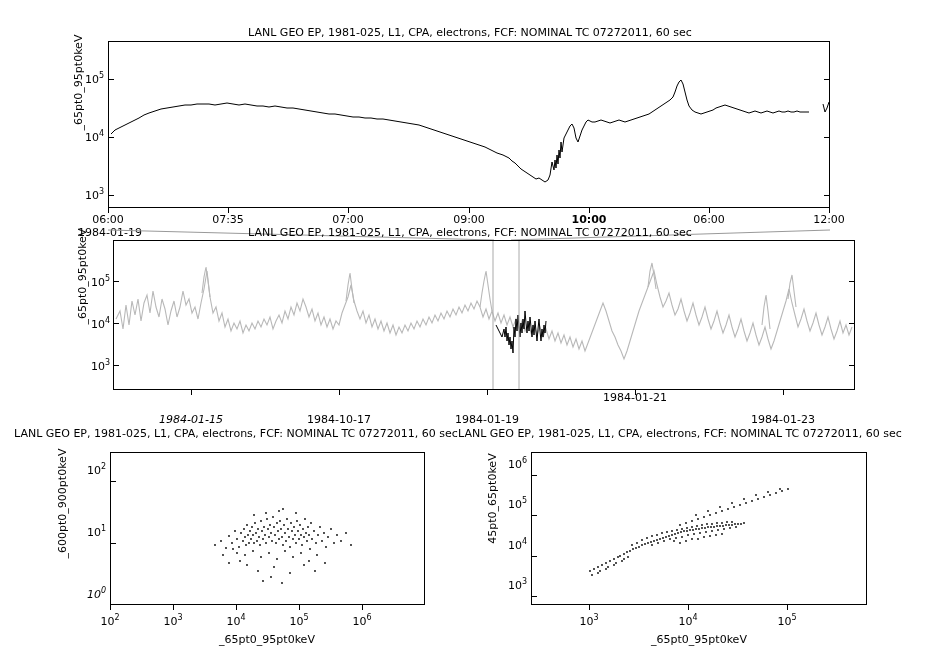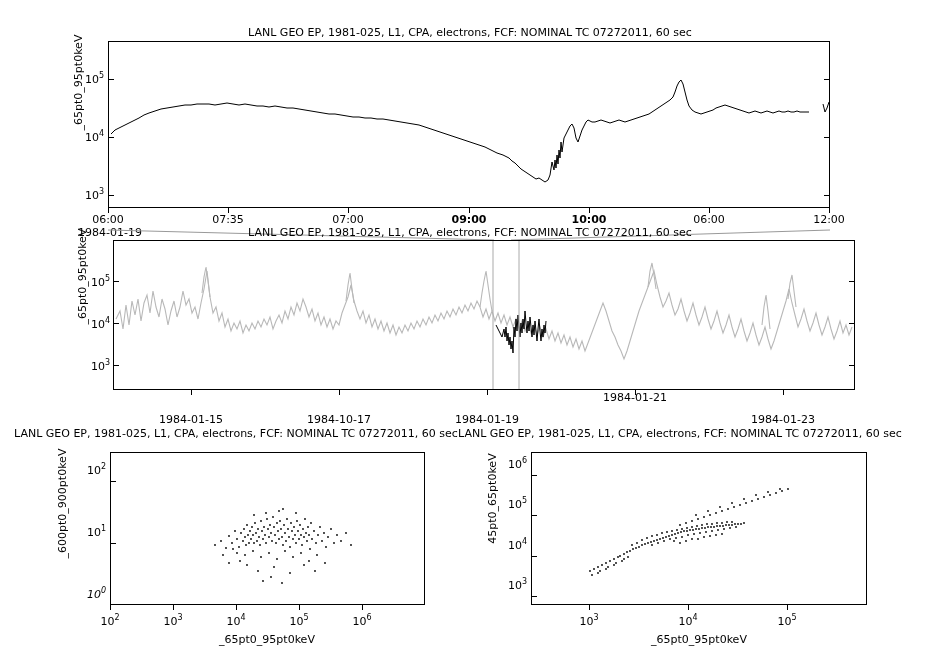--- a/index.html
+++ b/index.html
@@ -104,21 +104,21 @@
   <div class="tick" style="left:228px; top:208px; width:1px; height:5px;"></div>
   <div class="tick" style="left:348px; top:208px; width:1px; height:5px;"></div>
   <div class="tick" style="left:469px; top:208px; width:1px; height:5px;"></div>
   <div class="tick" style="left:589px; top:208px; width:1px; height:5px;"></div>
   <div class="tick" style="left:709px; top:208px; width:1px; height:5px;"></div>
   <div class="tick" style="left:829px; top:208px; width:1px; height:5px;"></div>
 
   <div class="tick-label-x" style="left:78px; top:213px; width:60px;">06:00</div>
   <div class="tick-label-x" style="left:198px; top:213px; width:60px;">07:35</div>
   <div class="tick-label-x" style="left:318px; top:213px; width:60px;">07:00</div>
-  <div class="tick-label-x" style="left:439px; top:213px; width:60px;font-weight:bold;">09:00</div>
+  <div class="tick-label-x" style="left:439px; top:213px; width:60px;">09:00</div>
   <div class="tick-label-x" style="left:559px; top:213px; width:60px;font-weight:bold;">10:00</div>
   <div class="tick-label-x" style="left:679px; top:213px; width:60px;">06:00</div>
   <div class="tick-label-x" style="left:799px; top:213px; width:60px;">12:00</div>
 
   <div class="tick-label-x" style="left:78px; top:226px; width:90px; text-align:left;">1984-01-19</div>
 </div>
 
 <svg class="connector" style="left:0; top:0;" width="926" height="400">
   <line x1="108" y1="230" x2="494" y2="240" stroke="#999999" stroke-width="1"></line>
   <line x1="830" y1="230" x2="511" y2="240" stroke="#999999" stroke-width="1"></line>
@@ -154,21 +154,21 @@
   <div class="tick-label-y" style="left:64px; top:274px; width:46px;"><span>10</span><sup>5</sup></div>
   <div class="tick-label-y" style="left:64px; top:316px; width:46px;"><span>10</span><sup>4</sup></div>
   <div class="tick-label-y" style="left:64px; top:358px; width:46px;"><span>10</span><sup>3</sup></div>
 
   <div class="tick" style="left:191px; top:390px; width:1px; height:5px;"></div>
   <div class="tick" style="left:339px; top:390px; width:1px; height:5px;"></div>
   <div class="tick" style="left:487px; top:390px; width:1px; height:5px;"></div>
   <div class="tick" style="left:635px; top:390px; width:1px; height:5px;"></div>
   <div class="tick" style="left:783px; top:390px; width:1px; height:5px;"></div>
 
-  <div class="tick-label-x" style="left:141px; top:413px; width:100px;">1984-01-15</div>
+  <div class="tick-label-x" style="left:141px; top:413px; width:100px;font-style:italic;">1984-01-15</div>
   <div class="tick-label-x" style="left:289px; top:413px; width:100px;">1984-10-17</div>
   <div class="tick-label-x" style="left:437px; top:413px; width:100px;">1984-01-19</div>
   <div class="tick-label-x" style="left:585px; top:391px; width:100px;">1984-01-21</div>
   <div class="tick-label-x" style="left:733px; top:413px; width:100px;">1984-01-23</div>
 </div>
 
 <div class="panel">
   <div class="plot-title" style="left:-22px; top:427px; width:960px; text-align:left; padding-left:36px; box-sizing:border-box;">LANL GEO EP, 1981-025, L1, CPA, electrons, FCF: NOMINAL TC 07272011, 60 sec</div>
 
   <div class="ylabel" style="left:-18px; top:497px; width:160px;">_600pt0_900pt0keV</div>

